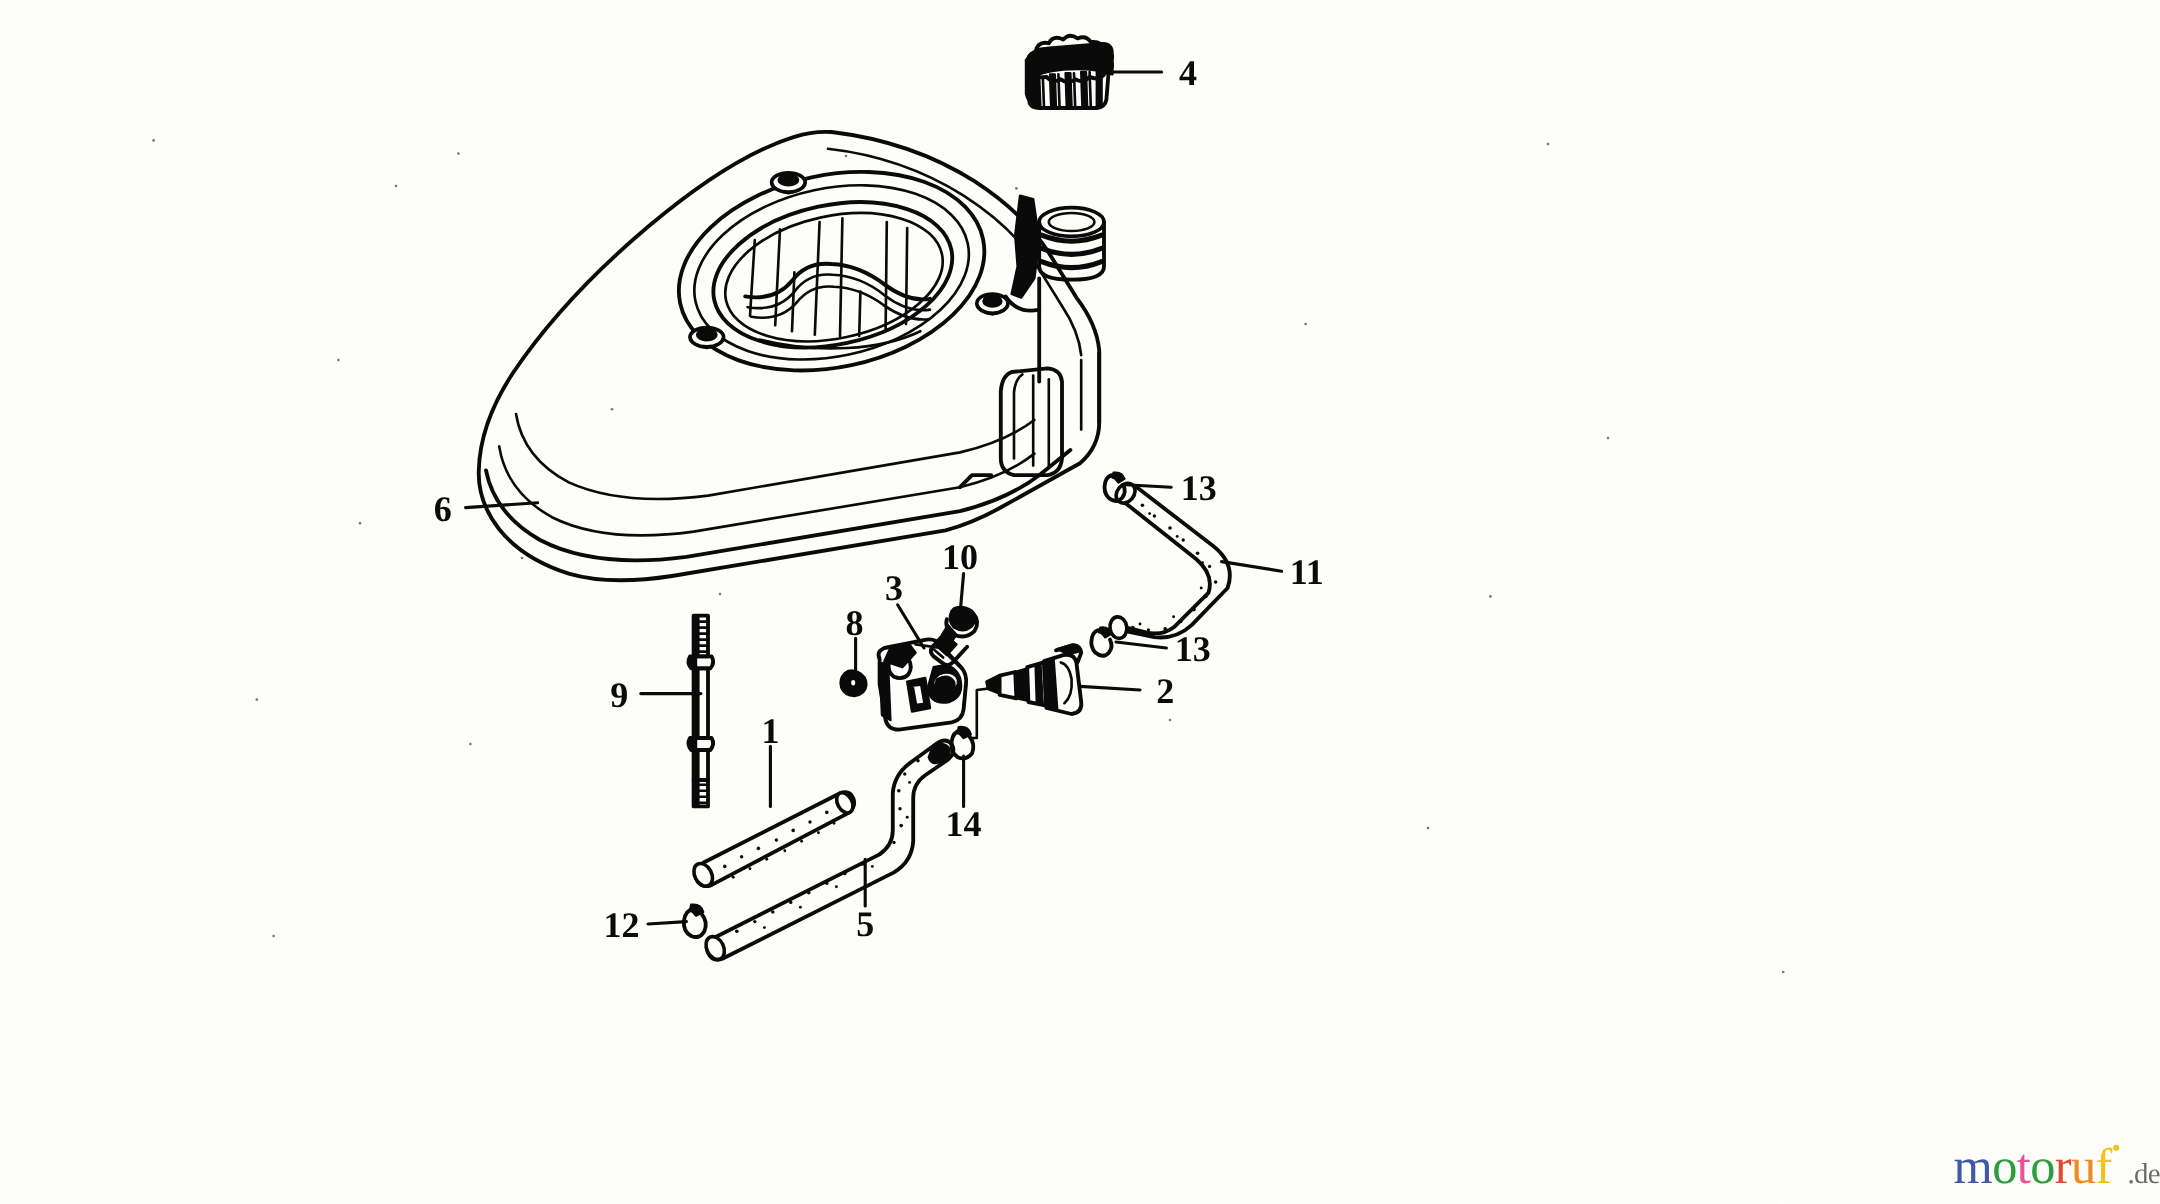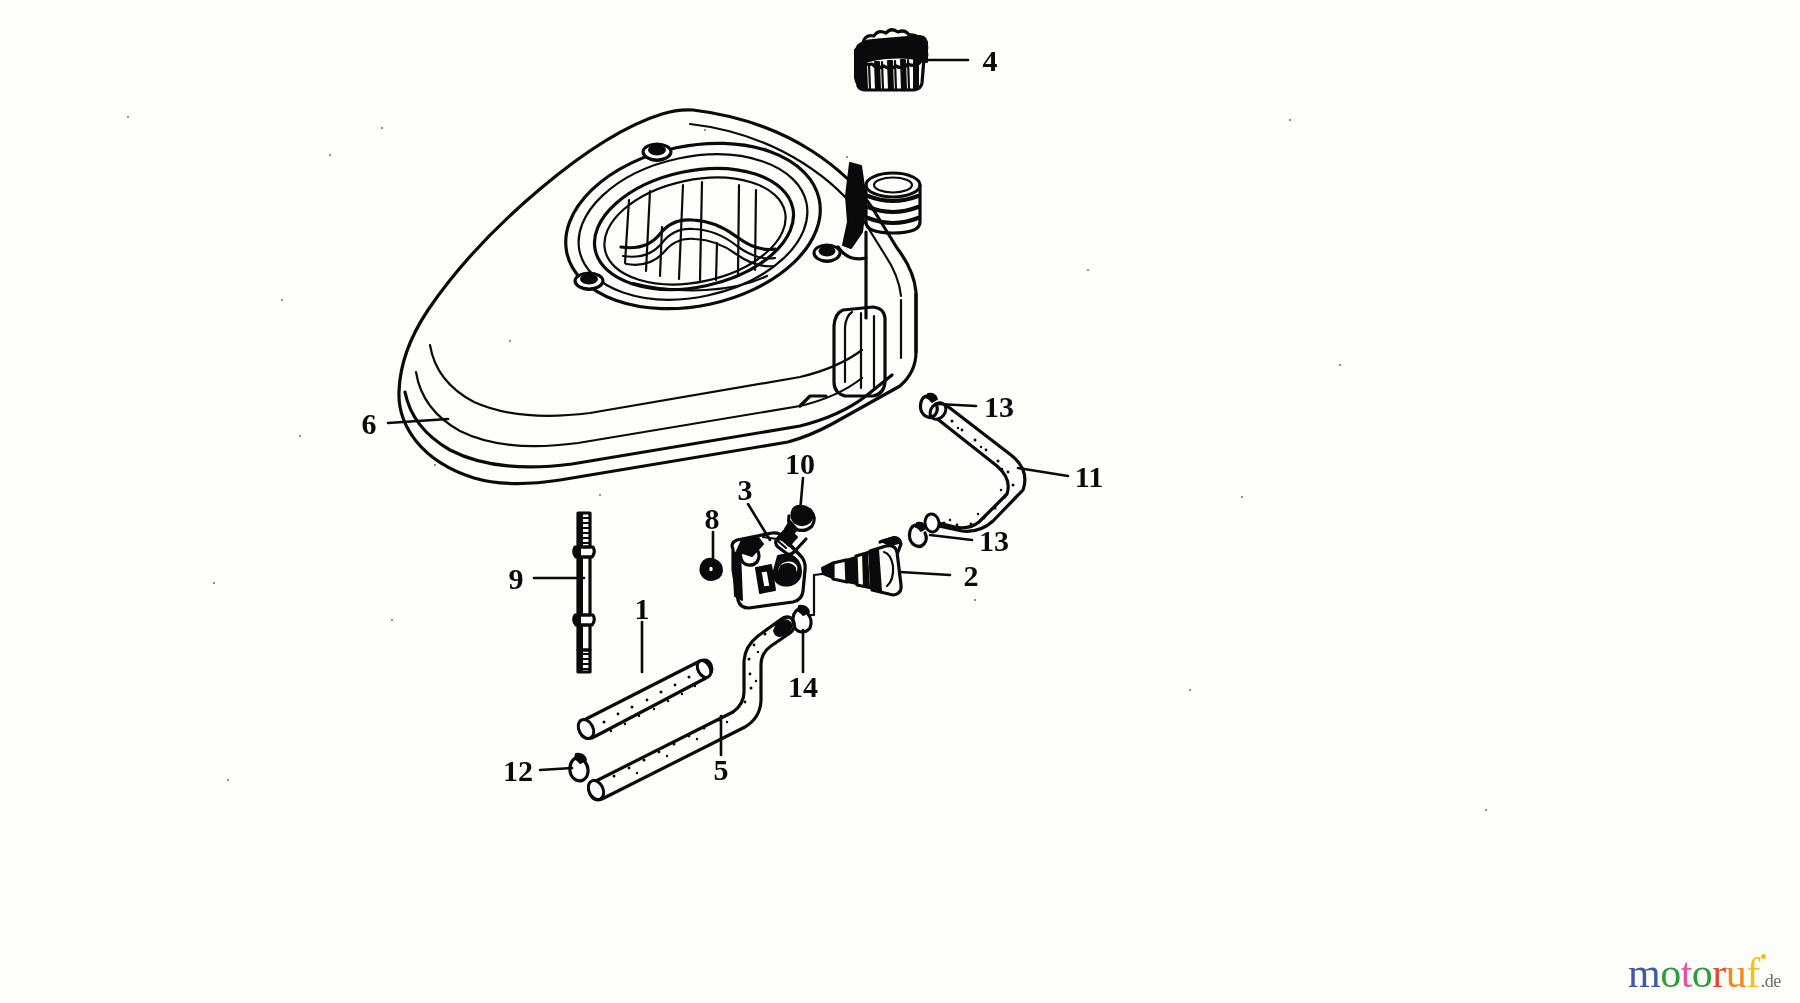--- a/index.html
+++ b/index.html
@@ -39,24 +39,24 @@
     font-family: "Liberation Serif", serif;
     letter-spacing: -0.5px;
     user-select: none;
   }
   #logo .lt {
     font-size: 42px;
     line-height: 42px;
     font-weight: 400;
   }
   #logo .sfx {
-    font-size: 18px;
+    font-size: 24px;
     line-height: 19px;
     color: #6b6b6b;
-    margin-left: 1px;
+    margin-left: 13px;
     font-family: "Liberation Serif", serif;
   }
   #logo .dot {
     position: absolute;
     left: 133px;
     top: 2px;
     width: 5px;
     height: 5px;
     border-radius: 50%;
   }

